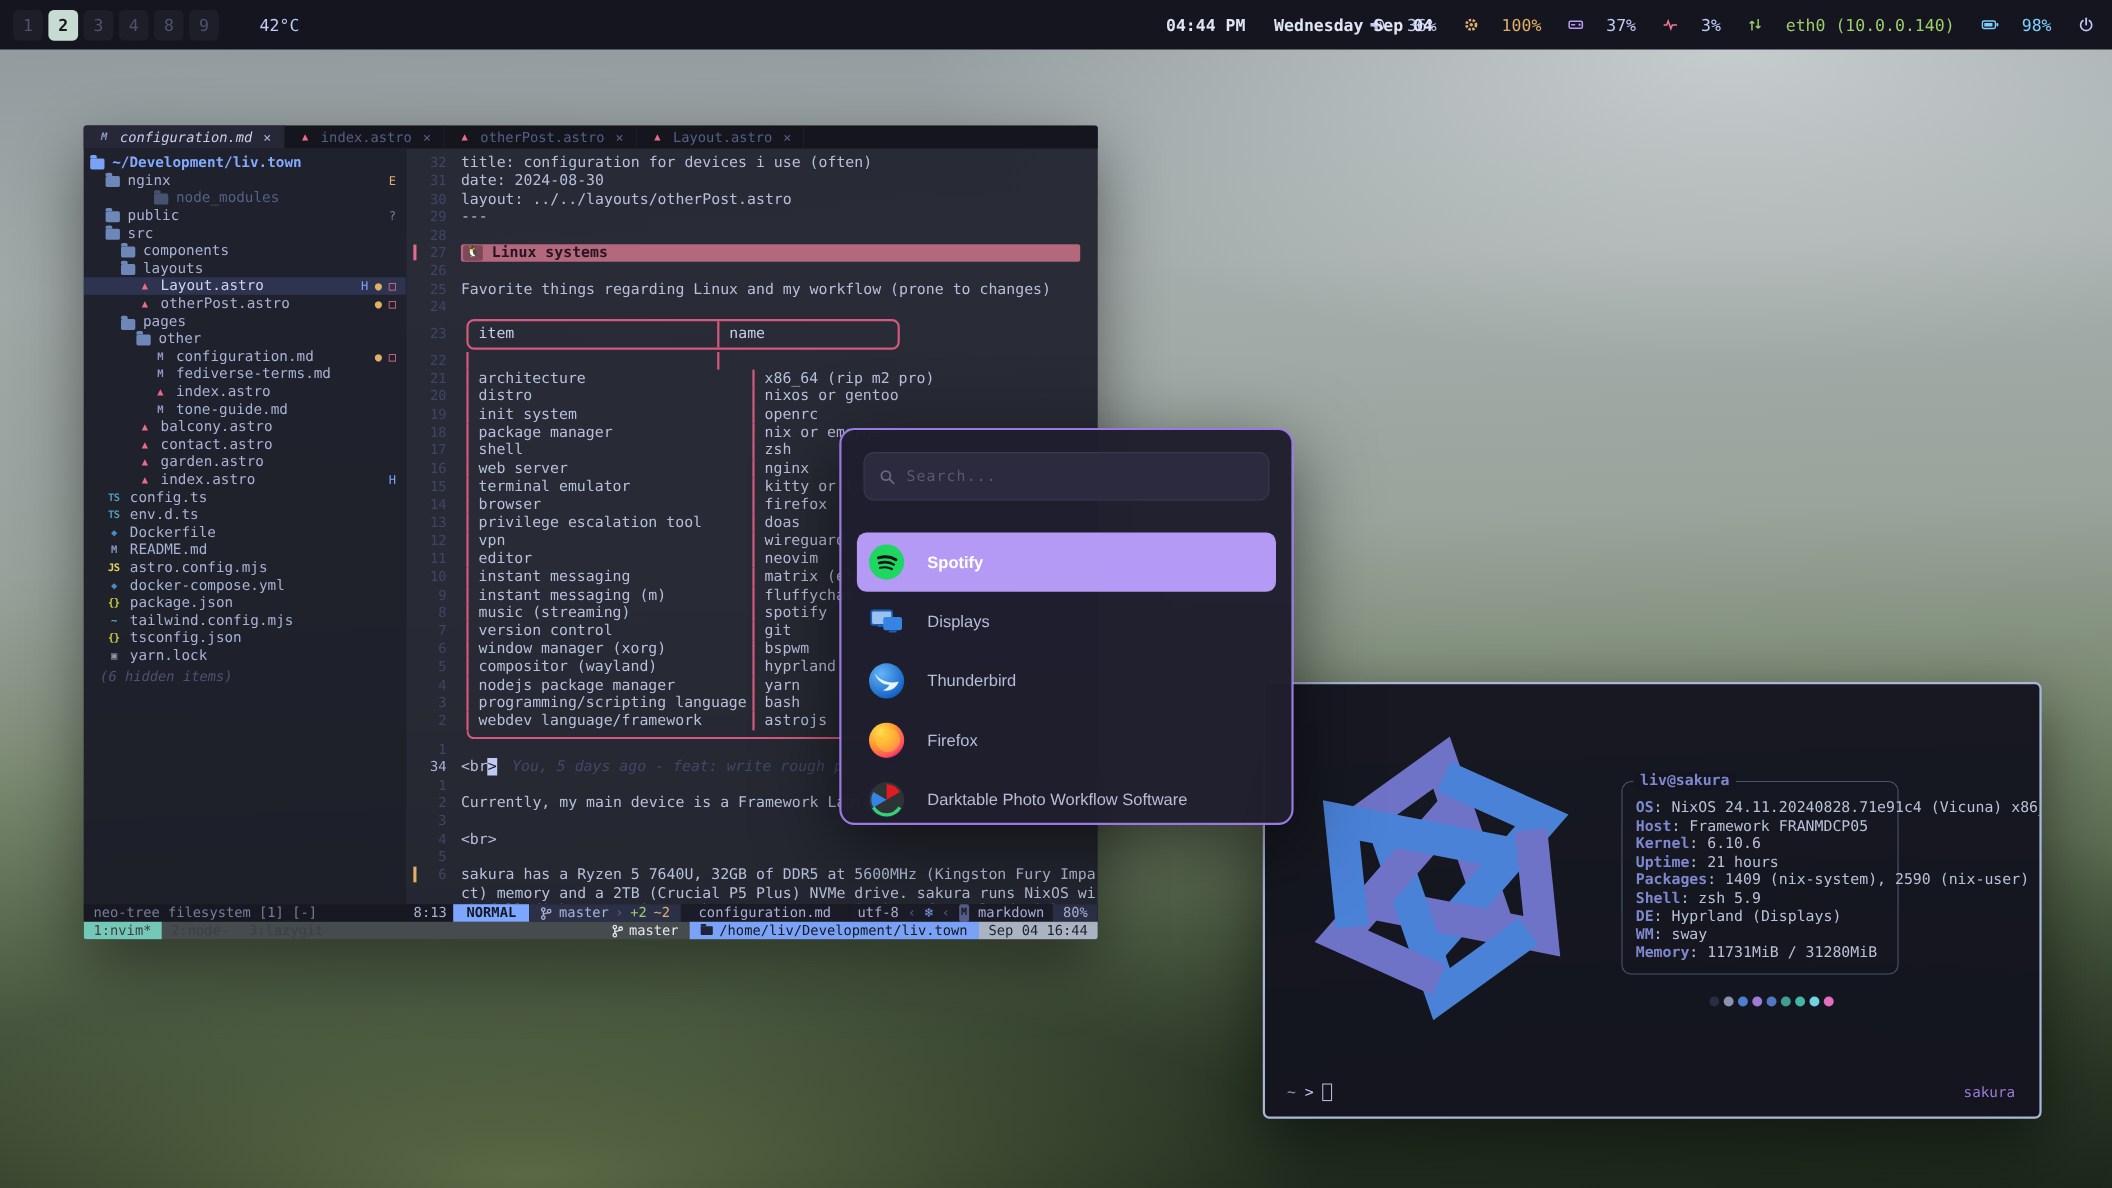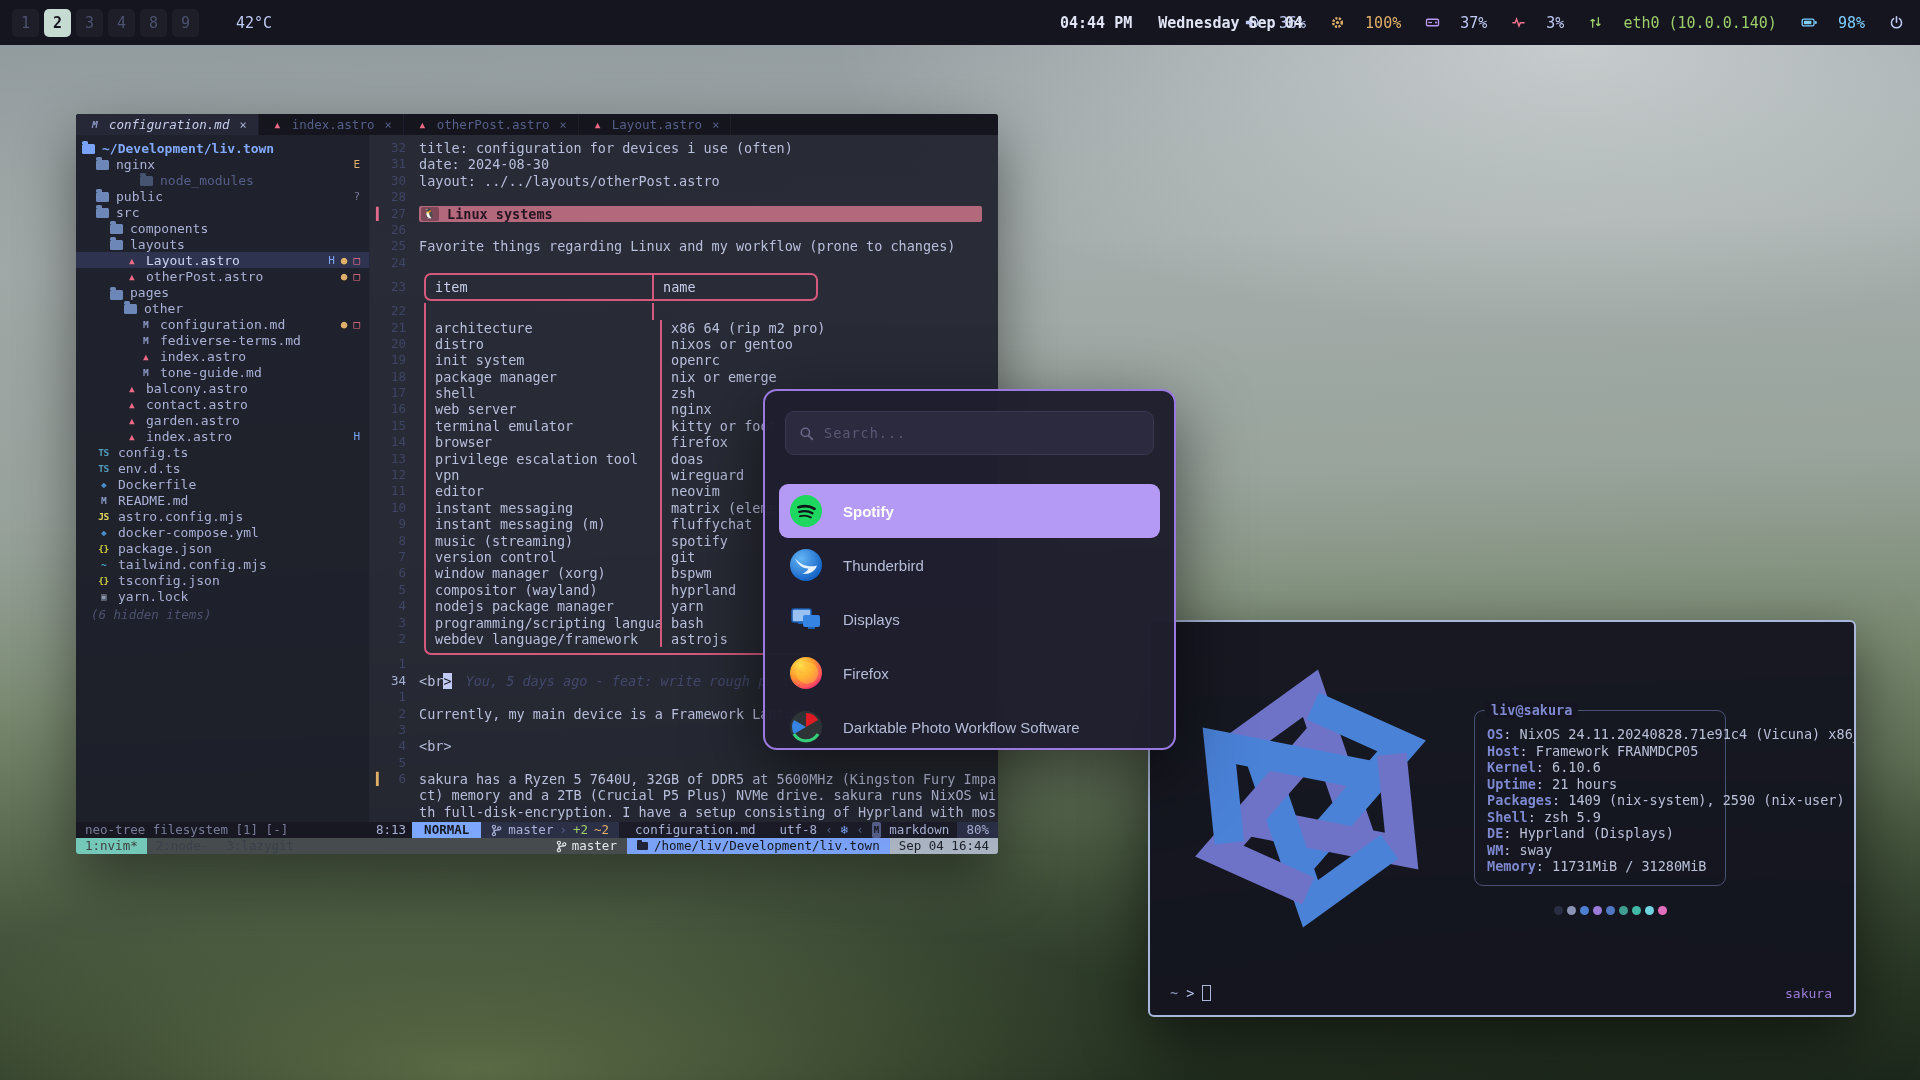--- a/index.html
+++ b/index.html
@@ -75,21 +75,21 @@
 
   
   .thead-line{height:32px;align-items:center;}
   .thead{display:flex;width:394px;height:28px;margin-left:5px;border:2px solid #d4597d;border-radius:7px;
     align-items:center;color:#c6cde8;}
   .thc1{width:226px;padding-left:9px;}
   .thc2{flex:1;padding-left:9px;border-left:2px solid #d4597d;height:100%;display:flex;align-items:center;}
   .tjunction{width:394px;height:16.4px;margin-left:5px;position:relative;}
   .tjunction::before,.tjunction::after{content:"";position:absolute;top:0;width:2px;height:100%;background:#d4597d;}
   .tjunction::before{left:0;} .tjunction::after{left:228px;}
-  .tdc1{width:236px;border-left:2px solid #d4597d;padding-left:9px;margin-left:5px;white-space:pre;overflow:hidden;flex:none;}
+  .tdc1{width:260px;border-left:2px solid #d4597d;padding-left:9px;margin-left:5px;white-space:pre;overflow:hidden;flex:none;}
   .tdc2{width:164px;border-left:2px solid #d4597d;padding-left:9px;white-space:pre;overflow:hidden;flex:none;}
   .tbot-line{height:9px;}
   .tbottom{width:394px;height:8px;margin-left:5px;border-left:2px solid #d4597d;border-bottom:2px solid #d4597d;
     border-bottom-left-radius:7px;}
 
   
   .statusline{height:16px;background:#171822;display:flex;align-items:stretch;font-size:12.5px;line-height:16px;}
   .sl-neotree{width:294px;flex:none;padding:0 9px;color:#787c99;display:flex;justify-content:space-between;overflow:hidden;white-space:pre;}
   .sl-mode{background:#7da6ff;color:#16161e;font-weight:bold;padding:0 12px;}
   .sl-git{background:#2c3047;color:#a9b1d6;padding:0 10px;display:flex;align-items:center;gap:6px;white-space:pre;}
@@ -293,20 +293,21 @@
         <div class="trow" style="padding-left: 20px;"><span class="ftic" style="color: rgb(203, 203, 65);">{}</span><span class="tlbl">package.json</span></div>
         <div class="trow" style="padding-left: 20px;"><span class="ftic" style="color: rgb(69, 184, 200);">~</span><span class="tlbl">tailwind.config.mjs</span></div>
         <div class="trow" style="padding-left: 20px;"><span class="ftic" style="color: rgb(203, 203, 65);">{}</span><span class="tlbl">tsconfig.json</span></div>
         <div class="trow" style="padding-left: 20px;"><span class="ftic" style="color: rgb(144, 153, 171);">▣</span><span class="tlbl">yarn.lock</span></div>
         <div class="tree-footer">(6 hidden items)</div>
       </div>
     <div class="buffer">
         <div class="b-line"><span class="b-gut">32</span><span class="b-text">title: configuration for devices i use (often)</span></div>
         <div class="b-line"><span class="b-gut">31</span><span class="b-text">date: 2024-08-30</span></div>
         <div class="b-line"><span class="b-gut">30</span><span class="b-text">layout: ../../layouts/otherPost.astro</span></div>
+        <div class="b-line"><span class="b-gut">29</span><span class="b-text">---</span></div>
         <div class="b-line"><span class="b-gut">28</span><span class="b-text"></span></div>
         <div class="b-line"><span class="b-gut">27<span class="b-sign" style="color: rgb(224, 108, 138);">▍</span></span><div class="heading-bar"><span class="h-chip">🐧</span><span class="h-text">Linux systems</span></div></div>
         <div class="b-line"><span class="b-gut">26</span><span class="b-text"></span></div>
         <div class="b-line"><span class="b-gut">25</span><span class="b-text">Favorite things regarding Linux and my workflow (prone to changes)</span></div>
         <div class="b-line"><span class="b-gut">24</span><span class="b-text"></span></div>
         <div class="b-line thead-line"><span class="b-gut">23</span><div class="thead"><div class="thc1">item</div><div class="thc2">name</div></div></div>
         <div class="b-line"><span class="b-gut">22</span><div class="tjunction"></div></div>
         <div class="b-line"><span class="b-gut">21</span><div class="tdc1">architecture</div><div class="tdc2">x86_64 (rip m2 pro)</div></div>
         <div class="b-line"><span class="b-gut">20</span><div class="tdc1">distro</div><div class="tdc2">nixos or gentoo</div></div>
         <div class="b-line"><span class="b-gut">19</span><div class="tdc1">init system</div><div class="tdc2">openrc</div></div>
@@ -414,42 +415,42 @@
             <path d="M9.5 13.2c5.8-1.7 11.7-1.1 16 1.6" stroke="#10131a" stroke-width="2.7" stroke-linecap="round" fill="none"></path>
             <path d="M10.3 17.8c4.8-1.3 9.6-.8 13.2 1.4" stroke="#10131a" stroke-width="2.3" stroke-linecap="round" fill="none"></path>
             <path d="M11 22.2c4-1 7.8-.6 10.8 1.1" stroke="#10131a" stroke-width="1.9" stroke-linecap="round" fill="none"></path>
           </svg>
         </span>
         <span class="app-label">Spotify</span>
       </div>
       <div class="app-row">
         <span class="app-icon">
           <svg viewBox="0 0 34 34">
+            <rect x="3" y="7" width="19" height="13" rx="2" fill="#99c1f1" stroke="#1a5fb4" stroke-width="1.6"></rect>
+            <rect x="9" y="20" width="7" height="2" fill="#1a5fb4"></rect>
+            <rect x="14" y="13" width="17" height="12" rx="2" fill="#3584e4"></rect>
+            <rect x="19" y="25" width="7" height="2" fill="#1a5fb4"></rect>
+          </svg>
+        </span>
+        <span class="app-label">Displays</span>
+      </div>
+      <div class="app-row">
+        <span class="app-icon">
+          <svg viewBox="0 0 34 34">
             <defs>
               <radialGradient id="tbg" cx="35%" cy="30%" r="80%">
                 <stop offset="0%" stop-color="#64b5f6"></stop>
                 <stop offset="100%" stop-color="#0a59c0"></stop>
               </radialGradient>
             </defs>
             <circle cx="17" cy="17" r="16" fill="url(#tbg)"></circle>
             <path d="M6 10c5 7 14 10 22 7.5C26 23.5 20 27 13.5 25.5c3-1 5-2.7 6-5C14 21 8.5 16.5 6 10z" fill="#eaf4ff"></path>
           </svg>
         </span>
         <span class="app-label">Thunderbird</span>
-      </div>
-      <div class="app-row">
-        <span class="app-icon">
-          <svg viewBox="0 0 34 34">
-            <rect x="3" y="7" width="19" height="13" rx="2" fill="#99c1f1" stroke="#1a5fb4" stroke-width="1.6"></rect>
-            <rect x="9" y="20" width="7" height="2" fill="#1a5fb4"></rect>
-            <rect x="14" y="13" width="17" height="12" rx="2" fill="#3584e4"></rect>
-            <rect x="19" y="25" width="7" height="2" fill="#1a5fb4"></rect>
-          </svg>
-        </span>
-        <span class="app-label">Displays</span>
       </div>
       <div class="app-row">
         <span class="app-icon">
           <svg viewBox="0 0 34 34">
             <defs>
               <radialGradient id="ffg" cx="32%" cy="25%" r="90%">
                 <stop offset="0%" stop-color="#ffe14d"></stop>
                 <stop offset="45%" stop-color="#ff9d2e"></stop>
                 <stop offset="80%" stop-color="#ff4f5e"></stop>
                 <stop offset="100%" stop-color="#b5007f"></stop>

